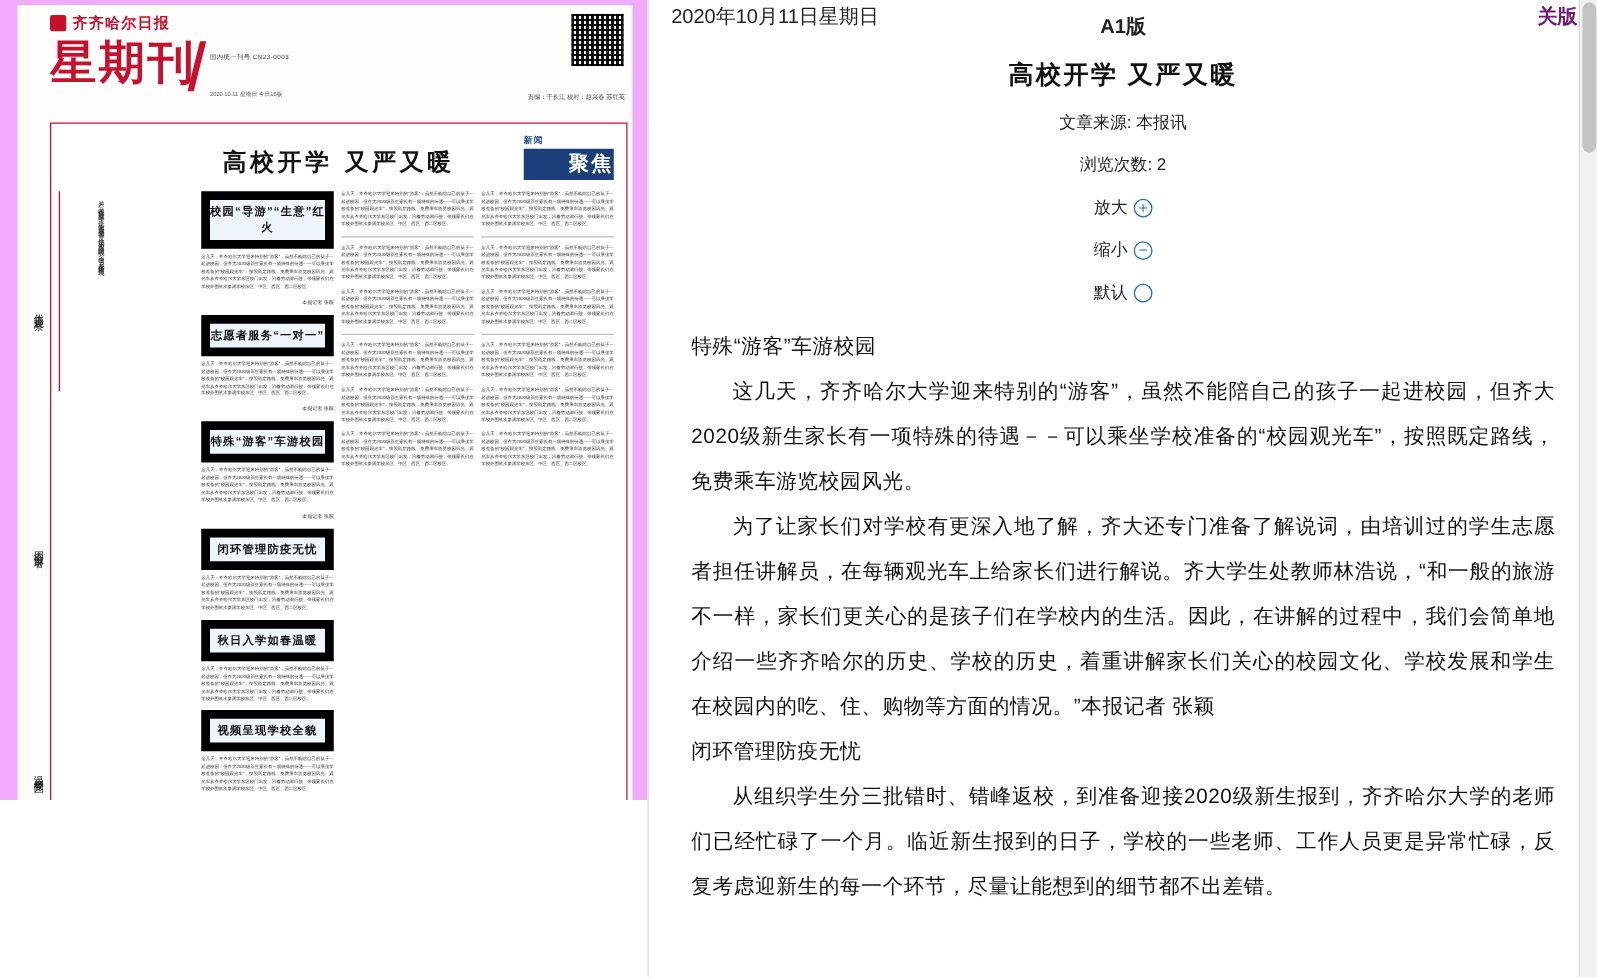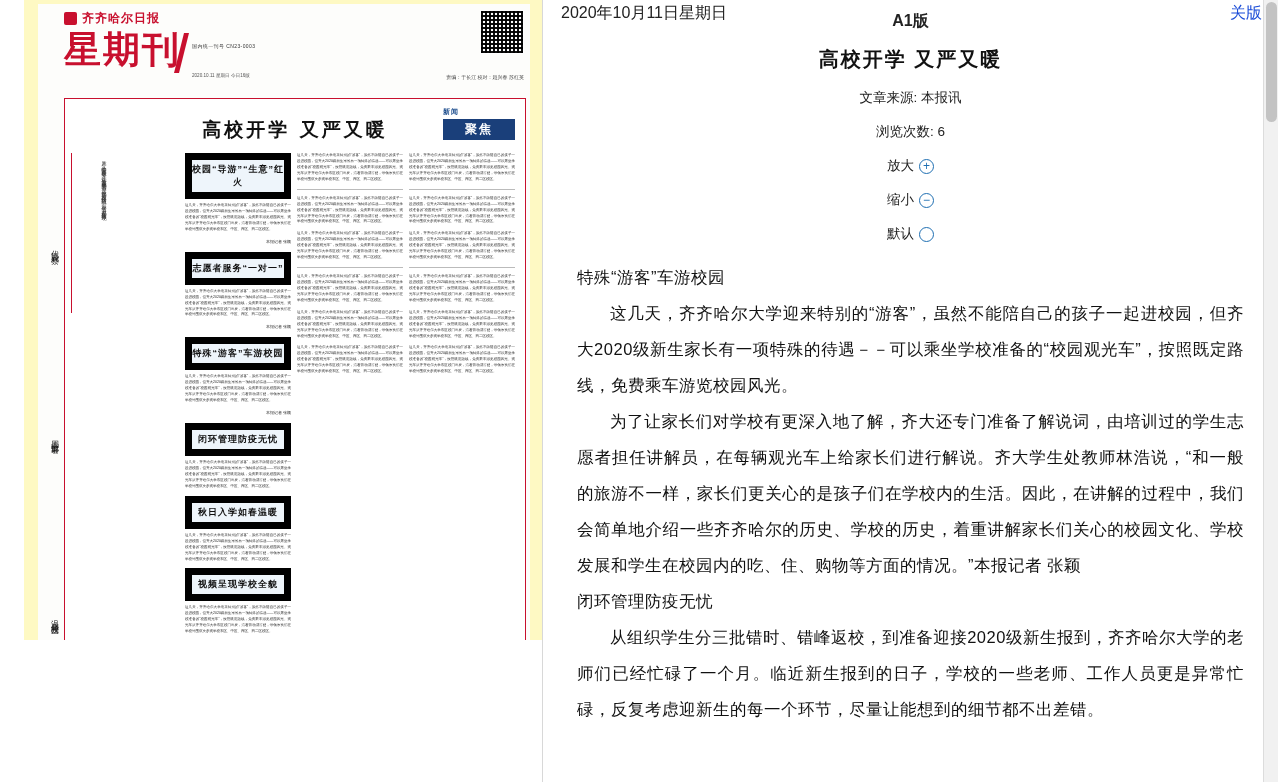--- a/index.html
+++ b/index.html
@@ -15,24 +15,23 @@
     width: 1278px; height: 782px;
     display: flex;
     background: #fff;
   }
 
   
   #left-pane {
     position: relative;
     width: 518px;
     height: 640px;
-    background: #fef9c3;
+    background: #f0abfc;
     overflow: hidden;
     flex: 0 0 518px;
-    margin-left: 24px;
   }
   .np-sheet {
     position: absolute;
     left: 14px; top: 4px;
     width: 492px; height: 775px;
     background: #fdfdfb;
   }
   
   .np-masthead {
     position: absolute; left: 26px; top: 6px; width: 460px; height: 84px;
@@ -94,21 +93,21 @@
   }
   .np-badge {
     position: absolute; right: 10px; top: 8px;
     width: 72px; height: 40px;
   }
   .np-badge .b-top {
     font-size: 7px; color: #1a4b8c; font-weight: 700; letter-spacing: 1px;
   }
   .np-badge .b-main {
     margin-top: 2px; background: #1a3f7a; color: #fff;
-    font-size: 12px; font-weight: 700; text-align: center;
+    font-size: 16px; font-weight: 700; text-align: right;
     padding: 2px 0; letter-spacing: 2px;
   }
 
   
   .np-sidetabs {
     position: absolute; left: 0px; top: 110px; width: 26px; height: 600px;
   }
   .np-sidetab {
     position: absolute; left: 6px; width: 14px;
     font-size: 8px; color: #111; writing-mode: vertical-rl;
@@ -174,21 +173,21 @@
   }
   .topbar {
     position: relative;
     height: 26px;
     display: flex; align-items: center;
     padding: 0 16px 0 18px;
     font-size: 16px; color: #222;
   }
   .topbar .date { flex: 0 0 auto; }
   .topbar .edition { position: absolute; left: 50%; transform: translateX(-50%); font-weight: 700; margin-top: 17px; }
-  .topbar .right { margin-left: auto; color: #1d4ed8; }
+  .topbar .right { margin-left: auto; color: #701a75; font-weight: bold; }
 
   .art-title {
     text-align: center;
     font-size: 20px; font-weight: 700; color: #111;
     letter-spacing: 2px;
     margin: 20px 0 0 0;
   }
   .art-meta {
     display: flex; align-items: center; justify-content: center;
     gap: 16px; margin-top: 16px;
@@ -352,21 +351,21 @@
       <span class="right">关版</span>
     </div>
 
     <div class="art-title">高校开学 又严又暖</div>
 
     <div class="art-meta">
       <span class="meta-item">
         <span>文章来源: 本报讯</span>
       </span>
       <span class="meta-item">
-        <span>浏览次数: 6</span>
+        <span>浏览次数: 2</span>
       </span>
       <span class="meta-item">
         <span>放大</span>
         <span class="circ">+</span>
       </span>
       <span class="meta-item">
         <span>缩小</span>
         <span class="circ">−</span>
       </span>
       <span class="meta-item">

